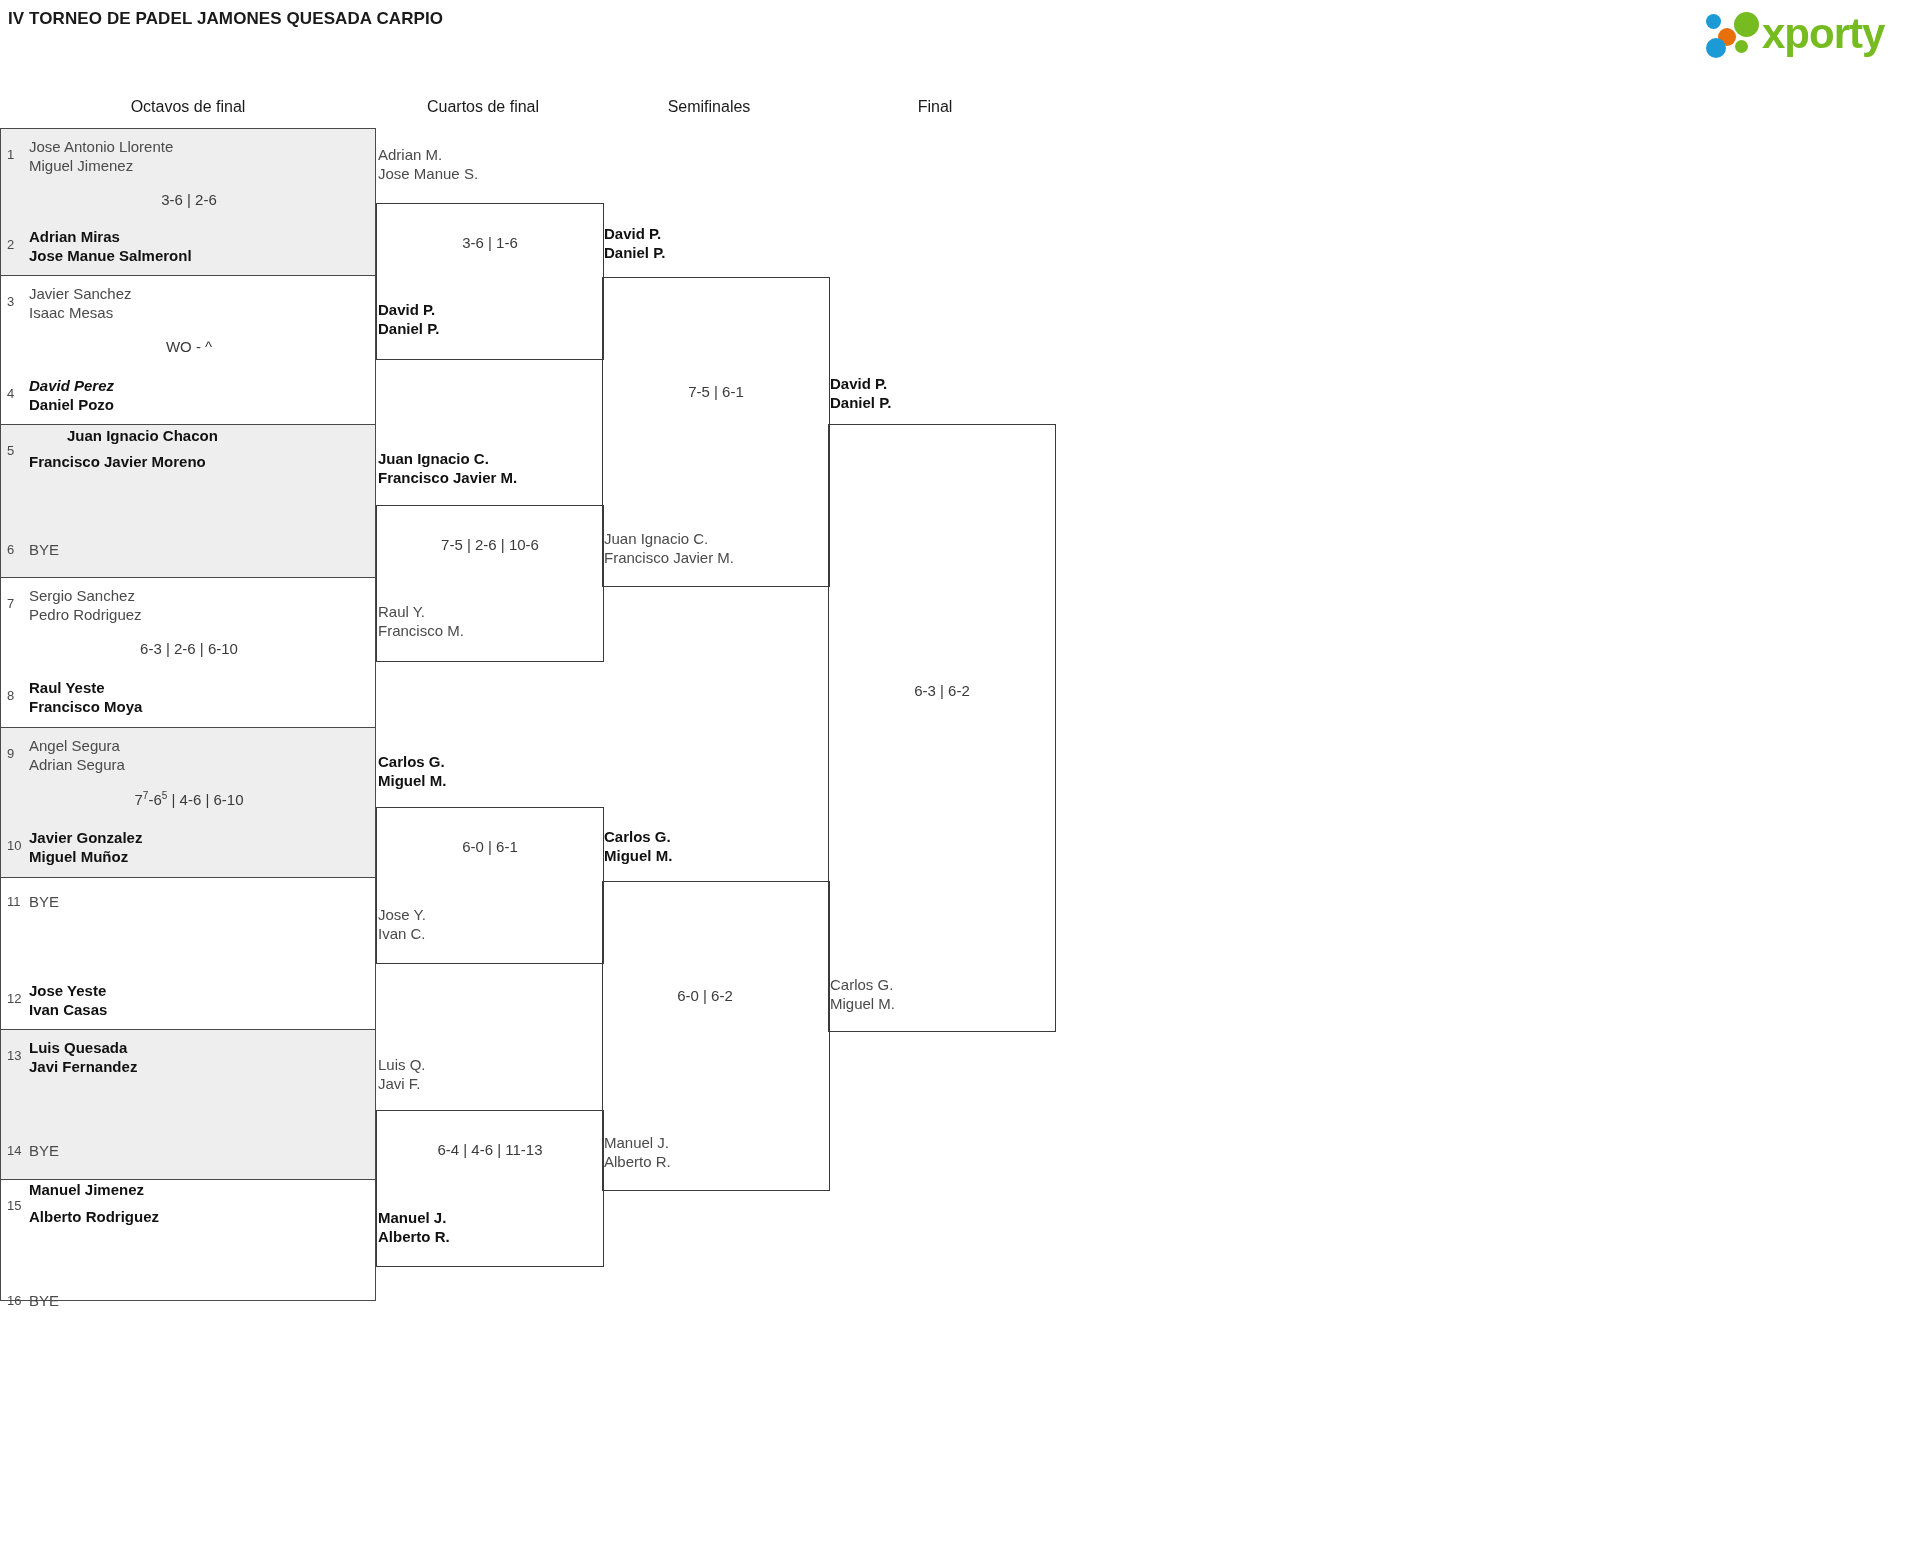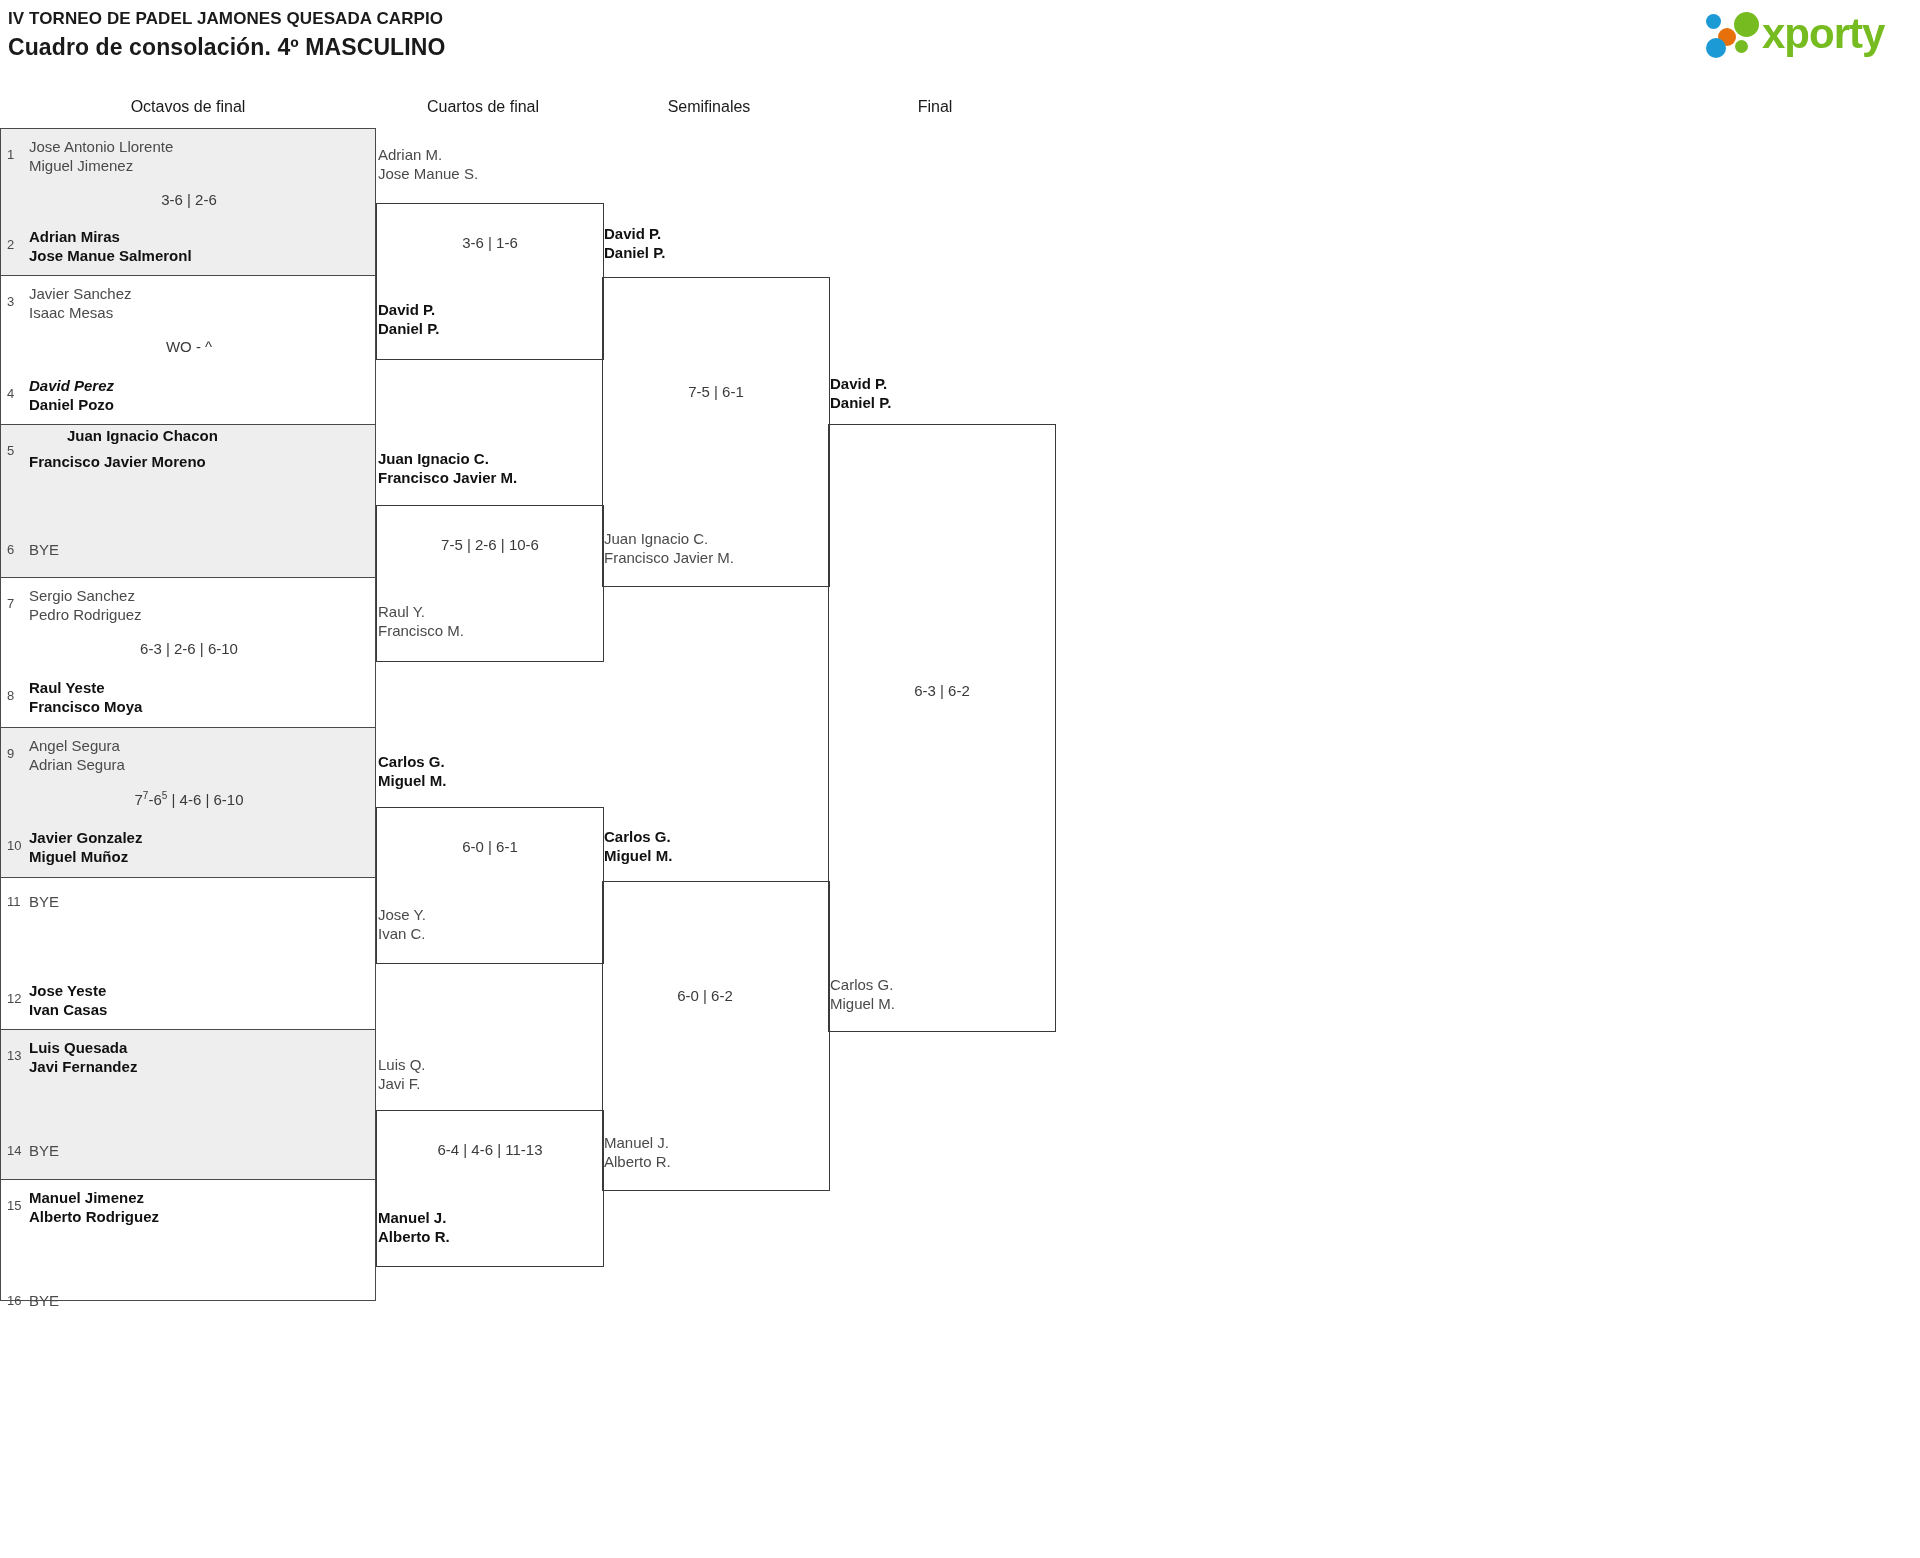--- a/index.html
+++ b/index.html
@@ -134,21 +134,20 @@
     text-align: center;
     white-space: nowrap;
   }
 </style>
 </head>
 <body>
 
 <div id="header">
   <div id="title-block">
     <div class="title-line1">IV TORNEO DE PADEL JAMONES QUESADA CARPIO</div>
-    <div class="title-line2">Cuadro de consolación. 4º MASCULINO</div>
   </div>
 
   <div id="logo">
     <div id="logo-dots">
       <span class="dot" style="left:0px; top:2px; width:15px; height:15px; background:#1b9ad6;"></span>
       <span class="dot" style="left:12px; top:16px; width:18px; height:18px; background:#e8700a;"></span>
       <span class="dot" style="left:28px; top:0px; width:25px; height:25px; background:#76bc21;"></span>
       <span class="dot" style="left:0px; top:26px; width:20px; height:20px; background:#1b9ad6;"></span>
       <span class="dot" style="left:29px; top:28px; width:13px; height:13px; background:#76bc21;"></span>
     </div>
@@ -225,21 +224,21 @@
     <div class="seed" style="top:18px;">13</div>
     <div class="team winner" style="top:8px;">Luis Quesada</div>
     <div class="team winner" style="top:27px;">Javi Fernandez</div>
     <div class="r16-score" style="left:28px; top:68px; width:320px;"></div>
     <div class="seed" style="top:113px;">14</div>
     <div class="team bye" style="top:111px;">BYE</div>
   </div>
 
   <div class="r16-match last" style="left:0px; top:1179px; width:376px; height:122px;">
     <div class="seed" style="top:18px;">15</div>
-    <div class="team winner" style="top:8px;">Manuel Jimenez</div>
+    <div class="team winner" style="top:0;">Manuel Jimenez</div>
     <div class="team winner" style="top:27px;">Alberto Rodriguez</div>
     <div class="r16-score" style="left:28px; top:68px; width:320px;"></div>
     <div class="seed" style="top:113px;">16</div>
     <div class="team bye" style="top:111px;">BYE</div>
   </div>
 
   <div>
     <div class="adv-team" style="left:378px; top:145px;">Adrian M.</div>
     <div class="adv-team" style="left:378px; top:164px;">Jose Manue S.</div>
     <div class="box" style="left:376px; top:203px; width:228px; height:157px;"></div>

